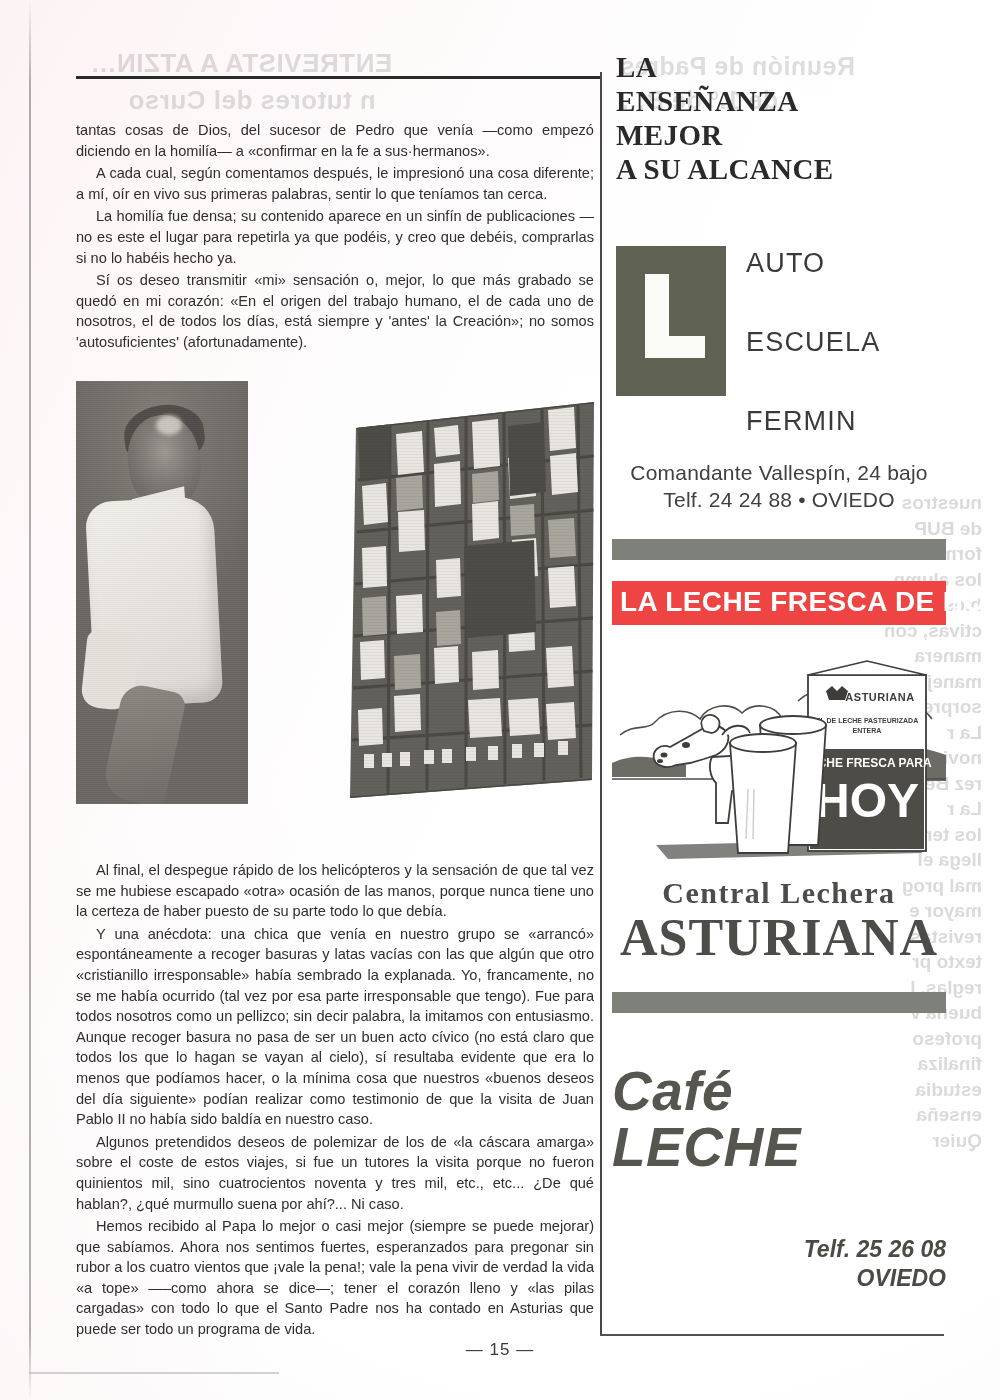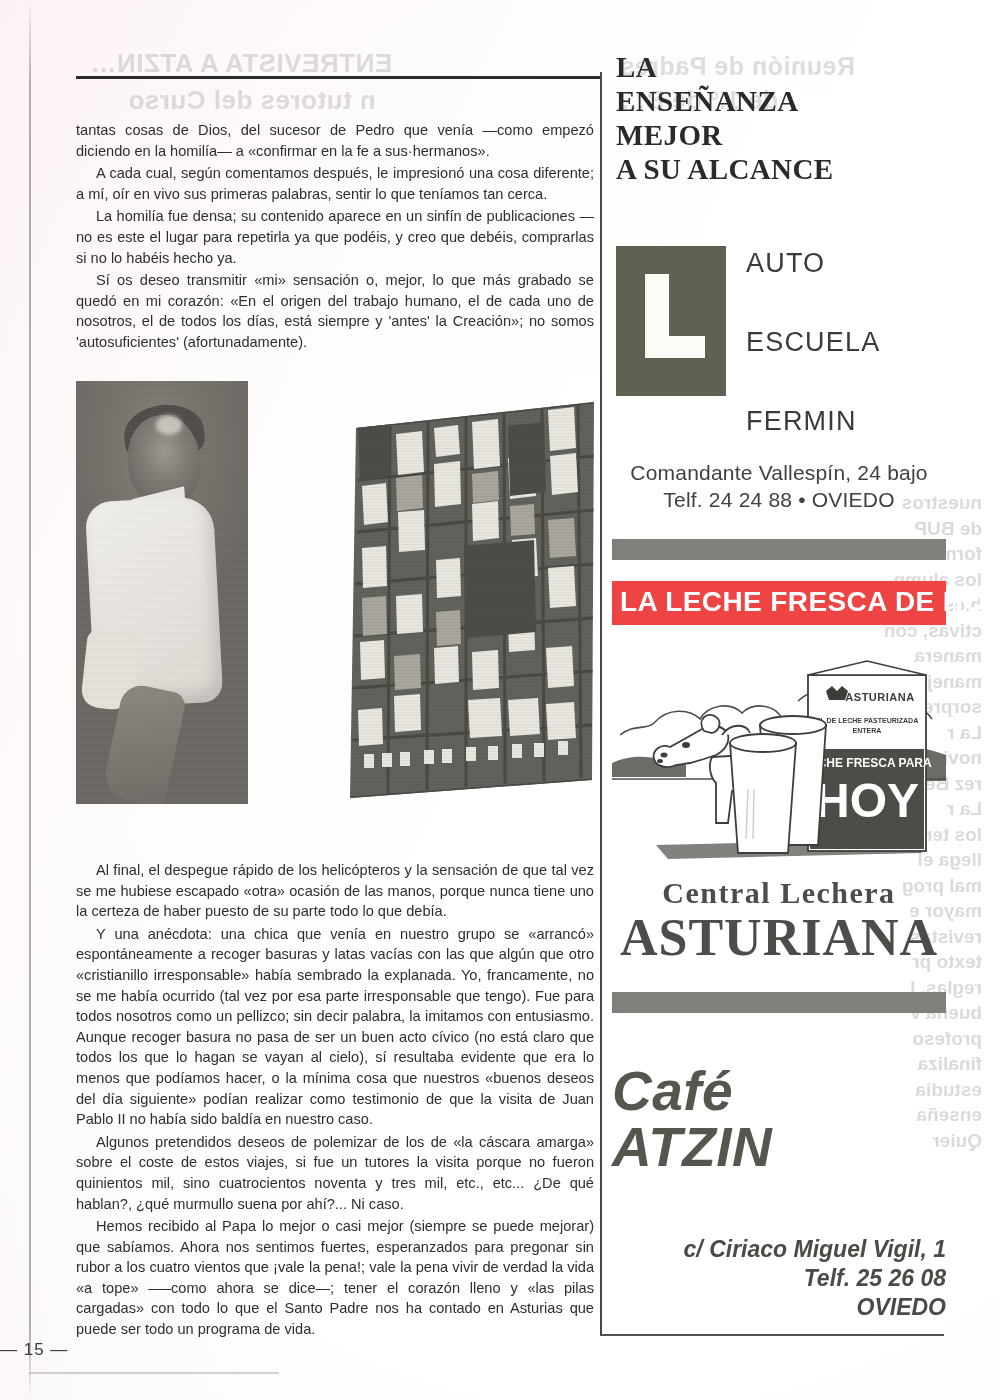--- a/index.html
+++ b/index.html
@@ -331,20 +331,21 @@
     font-size: 23px;
     line-height: 29px;
   }
   .odeon-address span { display: block; }
 
   
   .page-number {
     position: absolute;
     left: 0; top: 1340px;
     width: 1000px;
+    text-align: center;
     font-size: 17px;
     color: #3a3839;
     letter-spacing: 1px;
   }
 </style>
 </head>
 <body>
 
 <div id="page">
 
@@ -609,24 +610,23 @@
         <span class="l1">Central Lechera</span>
         <span class="l2">ASTURIANA</span>
       </div>
     </div>
 
     <div class="sep-bar"></div>
 
     <div class="odeon">
       <div class="odeon-name">
         <span class="o1">Café</span>
-        <span class="o2">ATZIN</span>
+        <span class="o2">LECHE</span>
       </div>
       <div class="odeon-address" id="odeon-address">
-          <span>c/ Ciriaco Miguel Vigil, 1</span>
           <span>Telf. 25 26 08</span>
           <span>OVIEDO</span>
         </div>
     </div>
 
   </div>
 
   <div class="page-number">— 15 —</div>
 
 </div>

